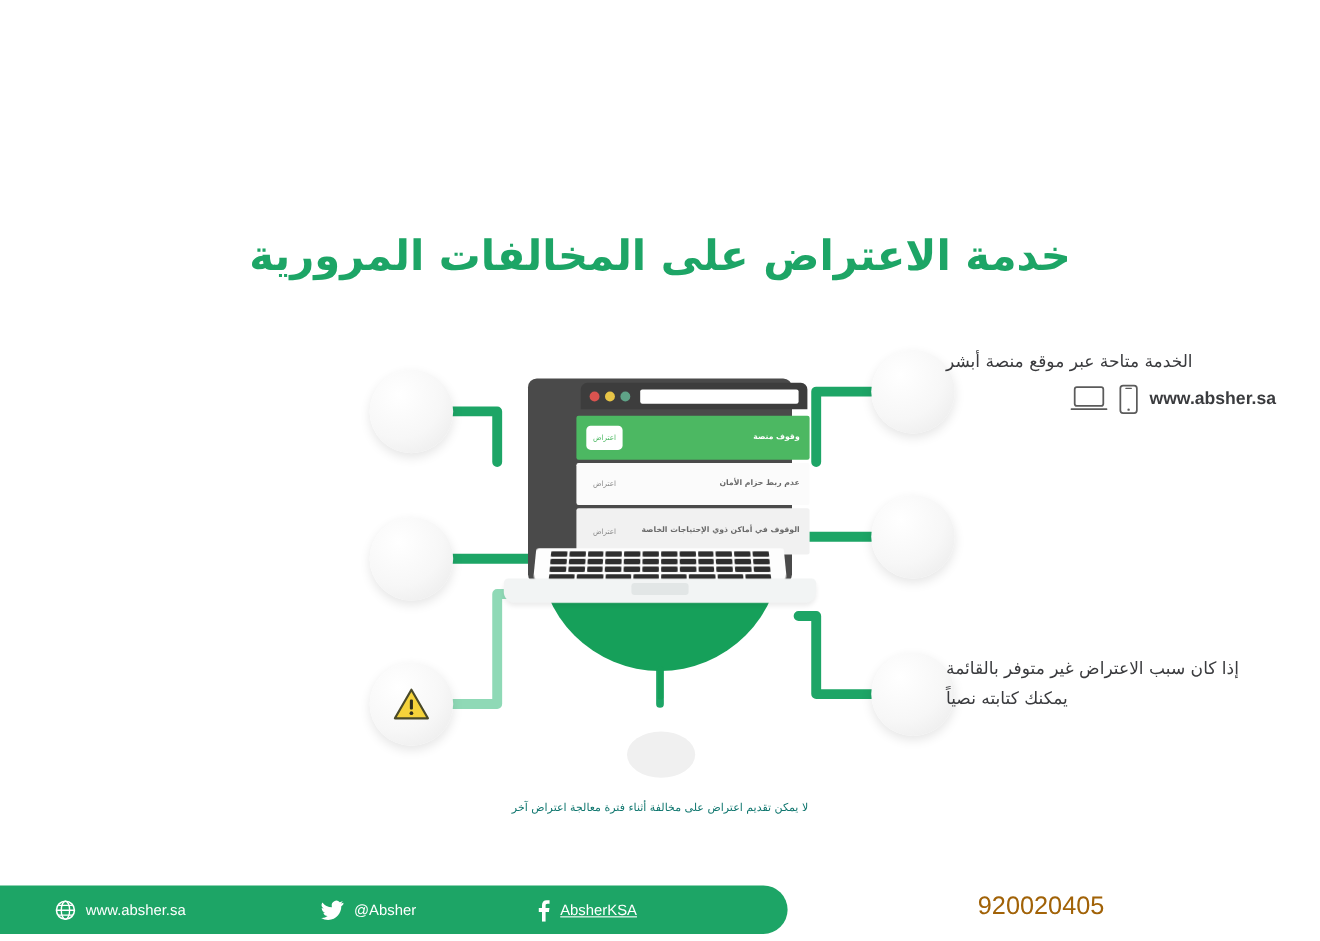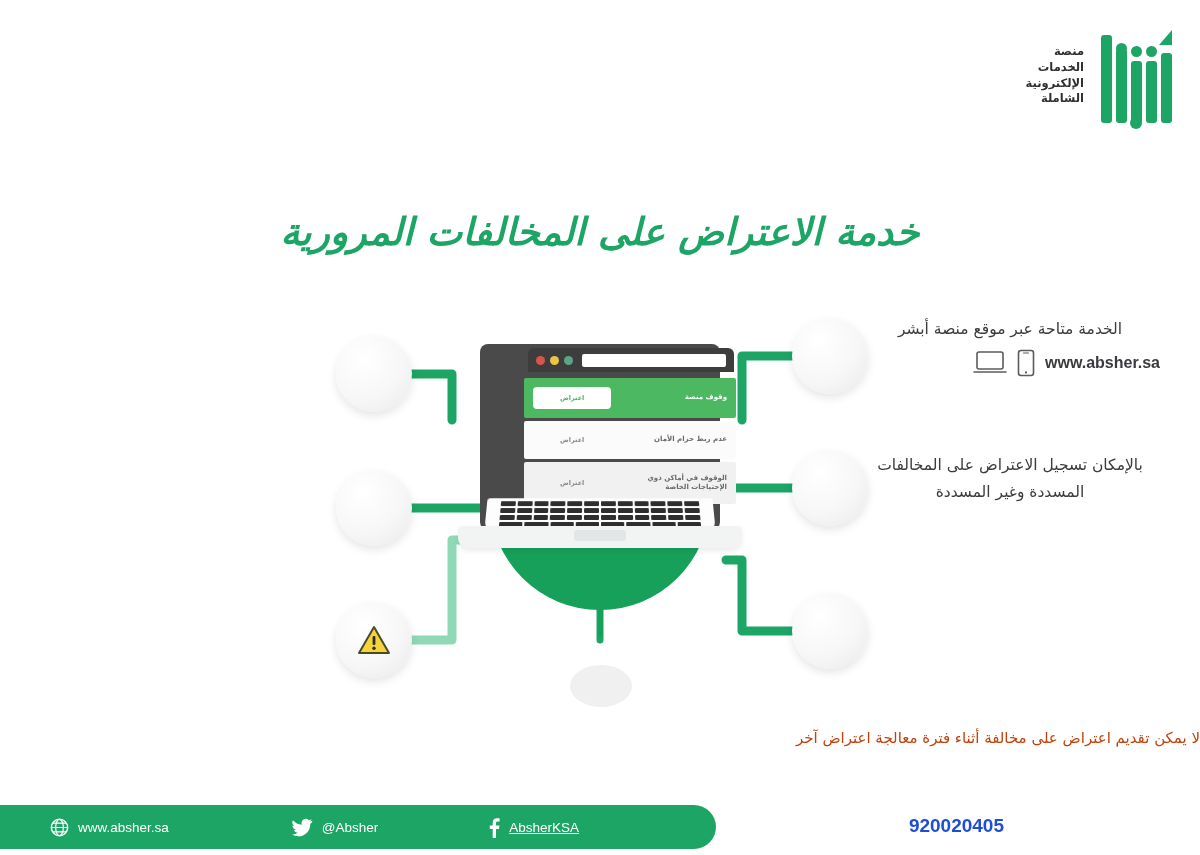--- a/index.html
+++ b/index.html
@@ -26,55 +26,55 @@
   .d2 { right:30px; top:18px; }
   .d3 { right:45px; top:15px; }
   .d-bottom { right:30px; bottom:-6px; width:12px; height:12px; }
   .hamza { position:absolute; right:0; top:2px; width:0; height:0;
            border-left:13px solid transparent; border-bottom:15px solid #1DA566; }
 
   
   .subtitle { position:absolute; top:148px; left:0; right:0; text-align:center;
               color:#3a3b3e; font-size:26px; font-weight:bold; direction:rtl; }
   .title { position:absolute; top:210px; left:0; right:0; text-align:center;
-           color:#1DA566; font-size:38px; font-weight:bold; direction:rtl; letter-spacing:0px;font-style:italic; }
+           color:#1DA566; font-size:38px; font-weight:bold; direction:rtl; letter-spacing:0px; }
 
   
   .connectors { position:absolute; inset:0; pointer-events:none; }
 
   
   .node { position:absolute; width:76px; height:76px; border-radius:50%;
           background:radial-gradient(circle at 35% 30%, #ffffff 0%, #f7f7f7 55%, #e9e9e9 100%);
           box-shadow:0 4px 10px rgba(0,0,0,0.10); display:flex; align-items:center; justify-content:center; }
   .node-l1 { left:336px; top:336px; }
   .node-l2 { left:336px; top:470px; }
   .node-l3 { left:336px; top:602px; }
   .node-r1 { left:792px; top:318px; }
   .node-r2 { left:792px; top:450px; }
   .node-r3 { left:792px; top:593px; }
 
   
   .side-text { position:absolute; direction:rtl; color:#3a3b3e; font-size:15.5px;
                line-height:1.72; }
   .left-text  { text-align:right; width:300px; left:18px; }
-  .right-text { text-align:center; width:300px; left:860px; }
+  .right-text { text-align:left; width:300px; left:860px; }
   .lt1 { top:336px; }
   .lt2 { top:478px; }
   .lt3 { top:615px; }
   .rt1 { top:316px; }
   .rt2 { top:452px; }
   .rt3 { top:595px; }
   .hl { color:#1DA566; }
 
   .url-line { display:flex; align-items:center; justify-content:flex-end; gap:10px; margin-top:6px; direction:ltr; }
   .url-text { font-size:16px; color:#3a3b3e; font-weight:bold; font-family:"Liberation Sans", sans-serif; }
 
   
-  .bottom-note { position:absolute; top:726px; left:0; right:0; 
-                 direction:rtl; color:#c2410c; font-size:15px; line-height:1.72; }
+  .bottom-note { position:absolute; top:726px; left:0; right:0; text-align:center;
+                 direction:rtl; color:#0f766e; font-size:10px; line-height:1.72; }
 
   
   .laptop { position:absolute; left:450px; top:330px; width:300px; height:280px; }
   .green-blob { position:absolute; left:40px; top:60px; width:220px; height:220px;
                 background:#16A05A; border-radius:50%; }
   .lid { position:absolute; left:30px; top:14px; width:240px; height:186px;
          background:#4a4a4a; border-radius:8px; }
   .browser-bar { position:absolute; left:48px; top:4px; width:206px; height:24px;
                  background:#3d3d3d; border-radius:6px 6px 0 0; display:flex; align-items:center; gap:5px; padding:0 8px; }
   .tl-dot { width:9px; height:9px; border-radius:50%; }
@@ -84,21 +84,21 @@
   .addr { flex:1; height:13px; background:#ffffff; border-radius:2px; margin-left:4px; }
   .screen { position:absolute; left:44px; top:34px; width:212px; height:130px; }
   .row { display:flex; align-items:center; justify-content:space-between;
          direction:rtl; padding:0 9px; margin-bottom:3px; }
   .row-head { background:#4CB862; height:40px; border-radius:2px; }
   .row-body { background:#fbfbfb; height:38px; border-radius:2px; }
   .row-body2 { background:#f1f1f1; height:42px; border-radius:2px; }
   .row-label { font-size:7px; color:#ffffff; font-weight:bold; text-align:right; line-height:1.35; }
   .row-body .row-label, .row-body2 .row-label { color:#6a6a6a; }
   .row-btn { background:#ffffff; border-radius:4px; font-size:6.5px; color:#4CB862;
-             padding:7px 27px; font-weight:bold; }
+             padding:7px 6px; font-weight:normal; }
   .row-body .row-btn, .row-body2 .row-btn { background:transparent; color:#8a8a8a; }
   .base { position:absolute; left:8px; top:196px; width:284px; height:22px;
           background:#f2f4f4; border-radius:4px 4px 10px 10px; box-shadow:0 3px 5px rgba(0,0,0,0.08); }
   .touchpad { position:absolute; left:124px; top:200px; width:52px; height:11px;
               background:#e2e6e6; border-radius:3px; }
   .kb { position:absolute; left:36px; top:168px; width:228px; height:32px;
         background:#fdfdfd; border-radius:3px 3px 8px 8px; transform:perspective(120px) rotateX(6deg);
         padding:3px 14px; display:flex; flex-direction:column; gap:2px; }
   .kb-row { display:flex; gap:2px; flex:1; }
   .key { flex:1; background:#2e2e2e; border-radius:1px; }
@@ -108,48 +108,28 @@
 
   
   .footer { position:absolute; left:0; bottom:6px; width:716px; height:44px;
             background:#1DA566; border-radius:0 24px 24px 0;
             display:flex; align-items:center; gap:0; }
   .f-item { display:flex; align-items:center; gap:9px; color:#ffffff;
             font-size:13.5px; font-family:"Liberation Sans", sans-serif; }
   .f-i1 { margin-left:50px; }
   .f-i2 { margin-left:122px; }
   .f-i3 { margin-left:110px;text-decoration:underline; }
-  .hotline { position:absolute; right:196px; bottom:18px; color:#1d4ed8;
-             font-size:19px; font-weight:bold; font-family:"Liberation Sans", sans-serif; }
+  .hotline { position:absolute; right:196px; bottom:18px; color:#a16207;
+             font-size:23px; font-weight:normal; font-family:"Liberation Sans", sans-serif; }
 </style>
 </head>
 <body>
 
 <div class="canvas">
 
-  <div class="logo-wrap">
-    <div class="logo-text">
-      <div>منصة</div>
-      <div>الخدمات</div>
-      <div>الإلكترونية</div>
-      <div>الشاملة</div>
-    </div>
-    <div class="logo-mark">
-      <div class="hamza"></div>
-      <div class="bar b5"></div>
-      <div class="bar b4"></div>
-      <div class="bar b3"></div>
-      <div class="bar b2"></div>
-      <div class="bar b1"></div>
-      <div class="dot d1"></div>
-      <div class="dot d2"></div>
-      <div class="dot d3"></div>
-      <div class="dot d-bottom"></div>
-    </div>
-  </div>
 
   <div class="title">خدمة الاعتراض على المخالفات المرورية</div>
 
   <svg class="connectors" width="1200" height="855">
     <g fill="none" stroke="#1DA566" stroke-width="9" stroke-linecap="round" stroke-linejoin="round">
       <path d="M 402 374 L 452 374 L 452 420"></path>
       <path d="M 402 508 L 480 508"></path>
       <path d="M 402 640 L 452 640 L 452 540 L 470 540" stroke="#8FD9B6"></path>
       <path d="M 792 356 L 742 356 L 742 420"></path>
       <path d="M 792 488 L 722 488"></path>
@@ -267,21 +247,21 @@
         <path d="M1 22 H33" stroke="#5b5b5b" stroke-width="1.6" stroke-linecap="round"></path>
       </svg>
       <svg width="18" height="28" viewBox="0 0 18 28">
         <rect x="1.5" y="1.5" width="15" height="25" rx="2.5" fill="none" stroke="#5b5b5b" stroke-width="1.6"></rect>
         <path d="M6.5 4 H11.5" stroke="#5b5b5b" stroke-width="1.2" stroke-linecap="round"></path>
         <circle cx="9" cy="23.4" r="1.1" fill="#5b5b5b"></circle>
       </svg>
       <span class="url-text">www.absher.sa</span>
     </div>
   </div>
-  <div class="side-text right-text rt2">بالإمكان تسجيل الاعتراض على المخالفات المسددة وغير المسددة</div>
+  <div class="side-text right-text rt3">إذا كان سبب الاعتراض غير متوفر بالقائمة يمكنك كتابته نصياً</div>
 
   <div class="bottom-note">لا يمكن تقديم اعتراض على مخالفة أثناء فترة معالجة اعتراض آخر</div>
 
   <div class="footer">
     <div class="f-item f-i1">
       <svg width="19" height="19" viewBox="0 0 20 20">
         <circle cx="10" cy="10" r="8.6" fill="none" stroke="#ffffff" stroke-width="1.5"></circle>
         <ellipse cx="10" cy="10" rx="4" ry="8.6" fill="none" stroke="#ffffff" stroke-width="1.3"></ellipse>
         <path d="M1.6 10 H18.4 M3 5.4 H17 M3 14.6 H17" stroke="#ffffff" stroke-width="1.3"></path>
       </svg>

